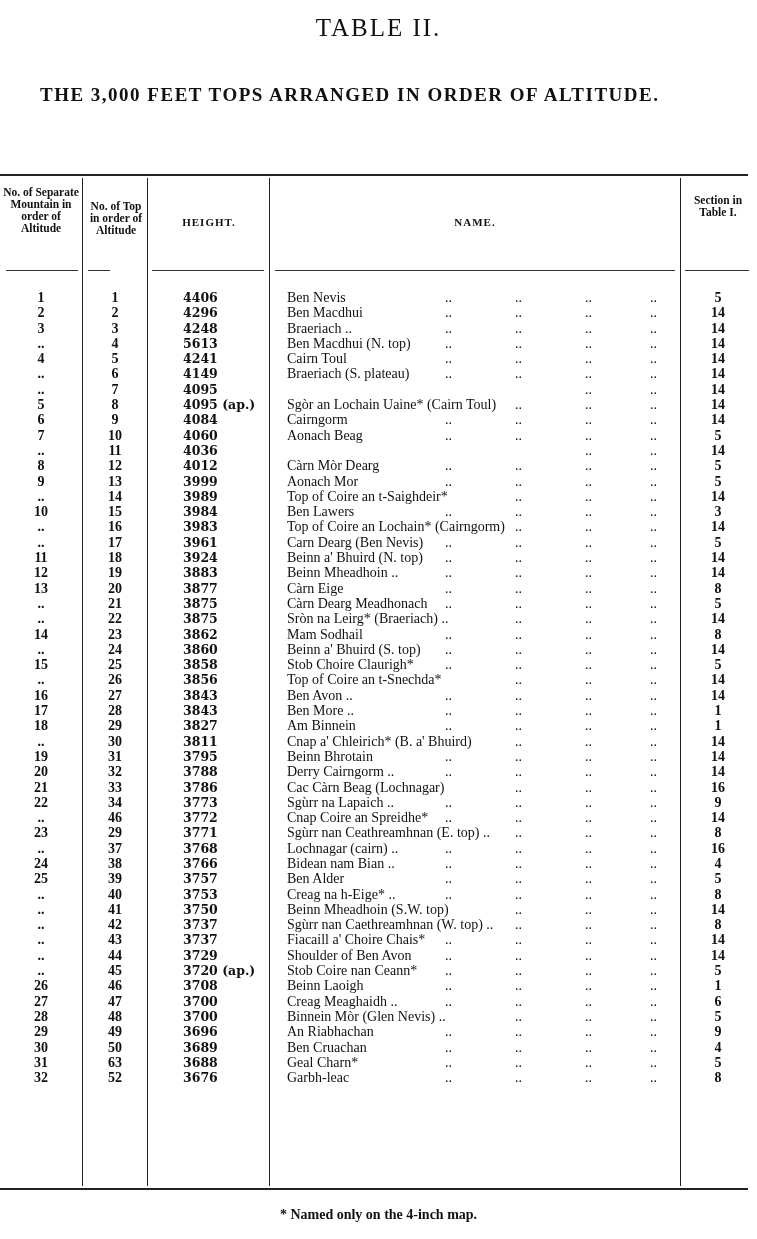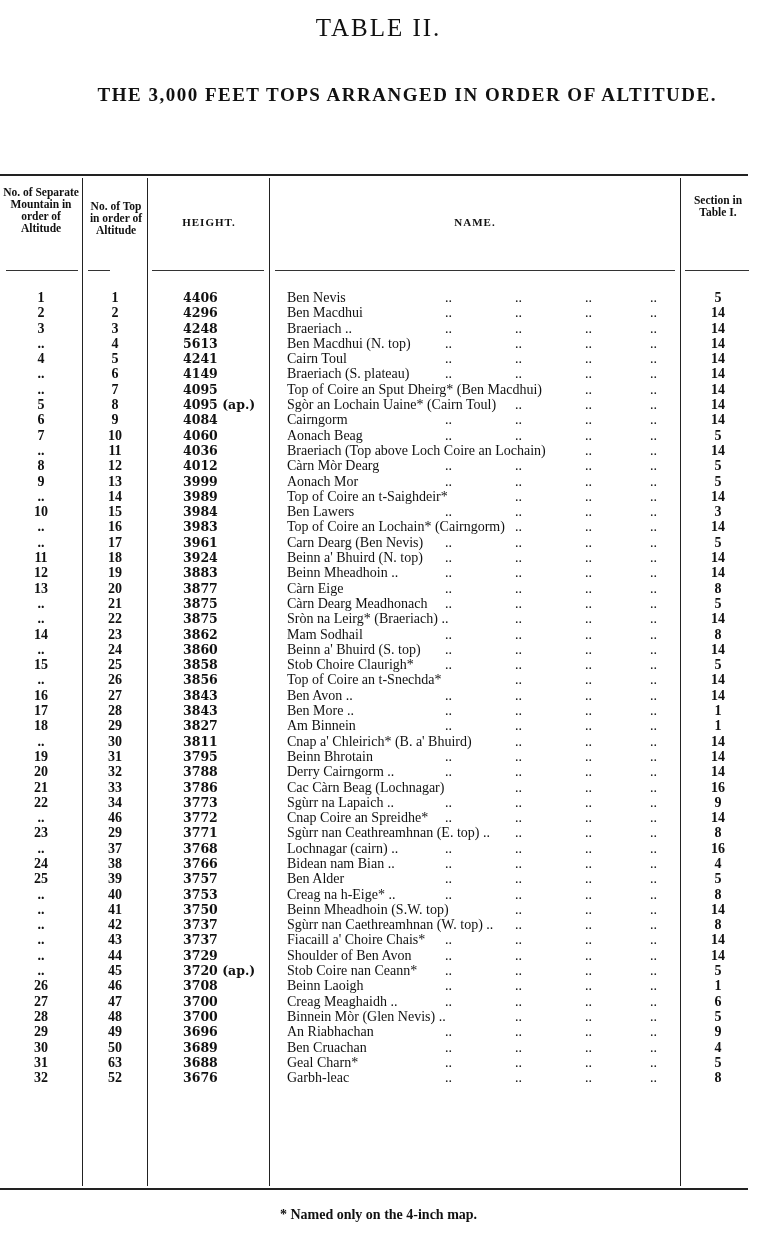--- a/index.html
+++ b/index.html
@@ -1,20 +1,20 @@
 <!DOCTYPE html>
 <html><head>
 <meta charset="utf-8">
 <style>
   html, body { margin: 0; padding: 0; background: #ffffff; }
   body { width: 757px; height: 1239px; position: relative; overflow: hidden;
          font-family: "DejaVu Serif", "Liberation Serif", serif; color: #111; }
   .title { position: absolute; top: 14px; left: 0; width: 757px; text-align: center;
            font-family: "Liberation Serif", serif; font-size: 25px; letter-spacing: 2px; }
-  .subtitle { position: absolute; top: 76px; left: 40px; width: 677px; text-align: right;
+  .subtitle { position: absolute; top: 76px; left: 40px; width: 677px; text-align: left;
               font-family: "Liberation Serif", serif; font-size: 19px; letter-spacing: 1.5px; line-height: 38px; font-weight: bold; }
   .rule-top { position: absolute; top: 174px; left: 0; width: 748px; height: 2px; background: #222; }
   .rule-bottom { position: absolute; top: 1188px; left: 0; width: 748px; height: 2px; background: #222; }
   .vline { position: absolute; top: 178px; width: 1px; background: #222; height: 1008px; }
   .hdr { position: absolute; top: 186px; text-align: center; font-family: "Liberation Serif", serif;
          font-weight: bold; font-size: 11.5px; line-height: 12px; }
   .hdr-mid { position: absolute; top: 216px; text-align: center; font-family: "Liberation Serif", serif;
              font-weight: bold; font-size: 11px; letter-spacing: 1px; }
   .hrule { position: absolute; top: 270px; height: 1px; background: #333; }
   .rows { position: absolute; top: 290px; left: 0; width: 757px; }
@@ -117,21 +117,20 @@
       <span class="c5">14</span>
       <span style="left: 445px;">..</span>
       <span style="left: 515px;">..</span>
       <span style="left: 585px;">..</span>
       <span style="left: 650px;">..</span>
     </div>
     <div class="row">
       <span class="c1">..</span>
       <span class="c2">7</span>
       <span class="c3">4095</span>
-      <span class="c4">Top of Coire an Sput Dheirg* (Ben Macdhui)</span>
       <span class="c5">14</span>
       <span style="left: 585px;">..</span>
       <span style="left: 650px;">..</span>
     </div>
     <div class="row">
       <span class="c1">5</span>
       <span class="c2">8</span>
       <span class="c3">4095 (ap.)</span>
       <span class="c4">Sgòr an Lochain Uaine* (Cairn Toul)</span>
       <span class="c5">14</span>
@@ -158,21 +157,20 @@
       <span class="c5">5</span>
       <span style="left: 445px;">..</span>
       <span style="left: 515px;">..</span>
       <span style="left: 585px;">..</span>
       <span style="left: 650px;">..</span>
     </div>
     <div class="row">
       <span class="c1">..</span>
       <span class="c2">11</span>
       <span class="c3">4036</span>
-      <span class="c4">Braeriach (Top above Loch Coire an Lochain)</span>
       <span class="c5">14</span>
       <span style="left: 585px;">..</span>
       <span style="left: 650px;">..</span>
     </div>
     <div class="row">
       <span class="c1">8</span>
       <span class="c2">12</span>
       <span class="c3">4012</span>
       <span class="c4">Càrn Mòr Dearg</span>
       <span class="c5">5</span>

